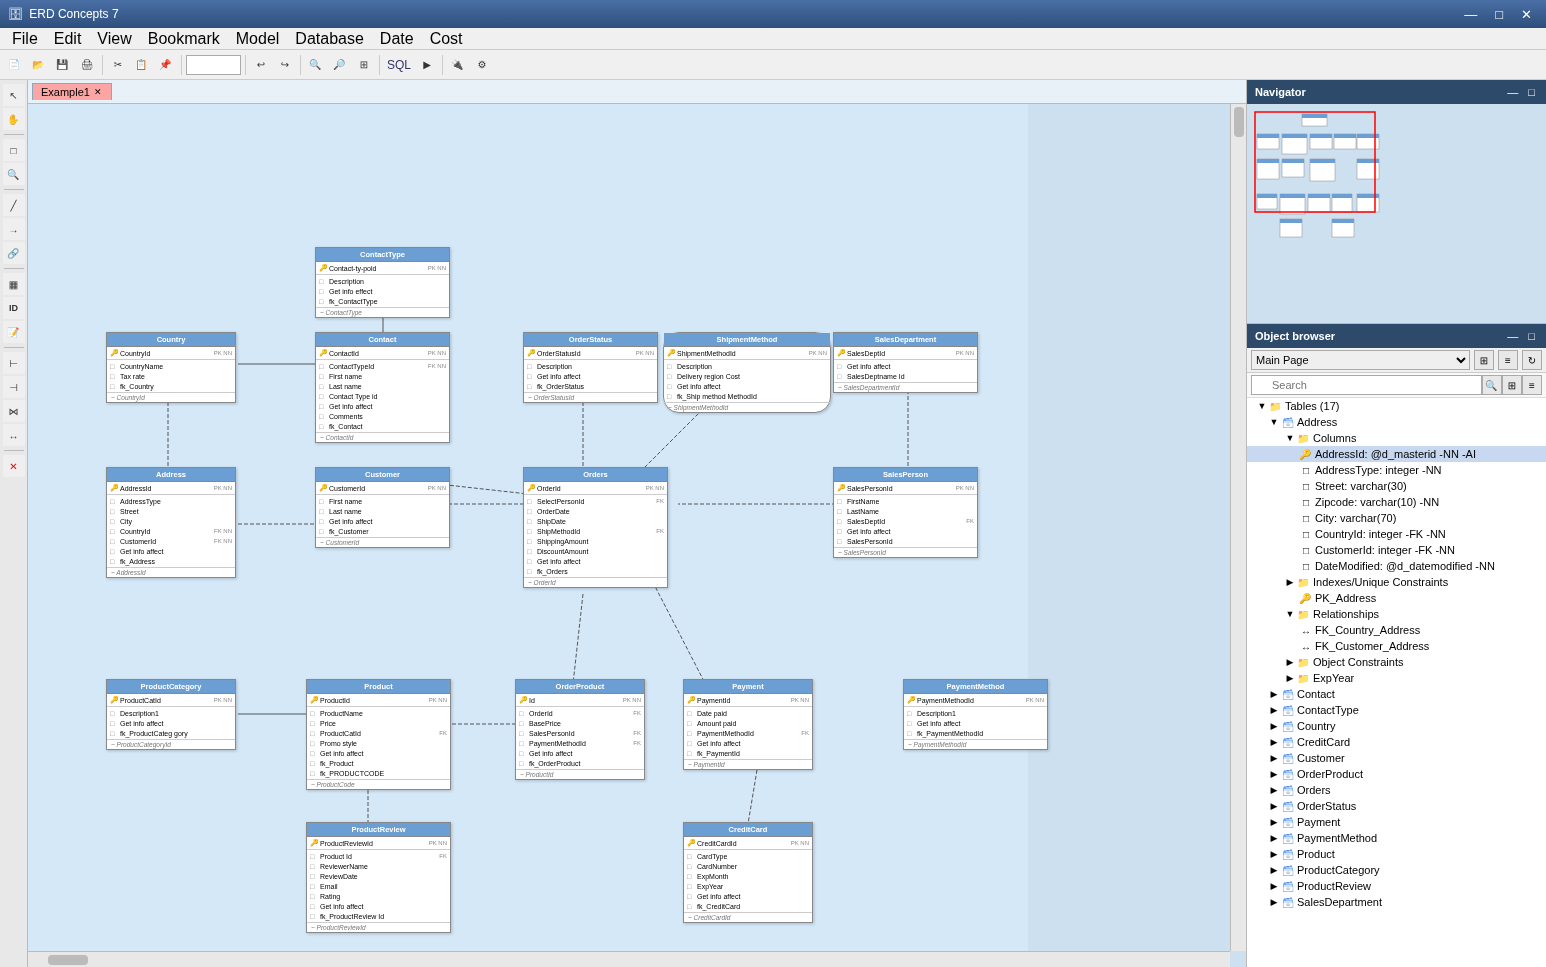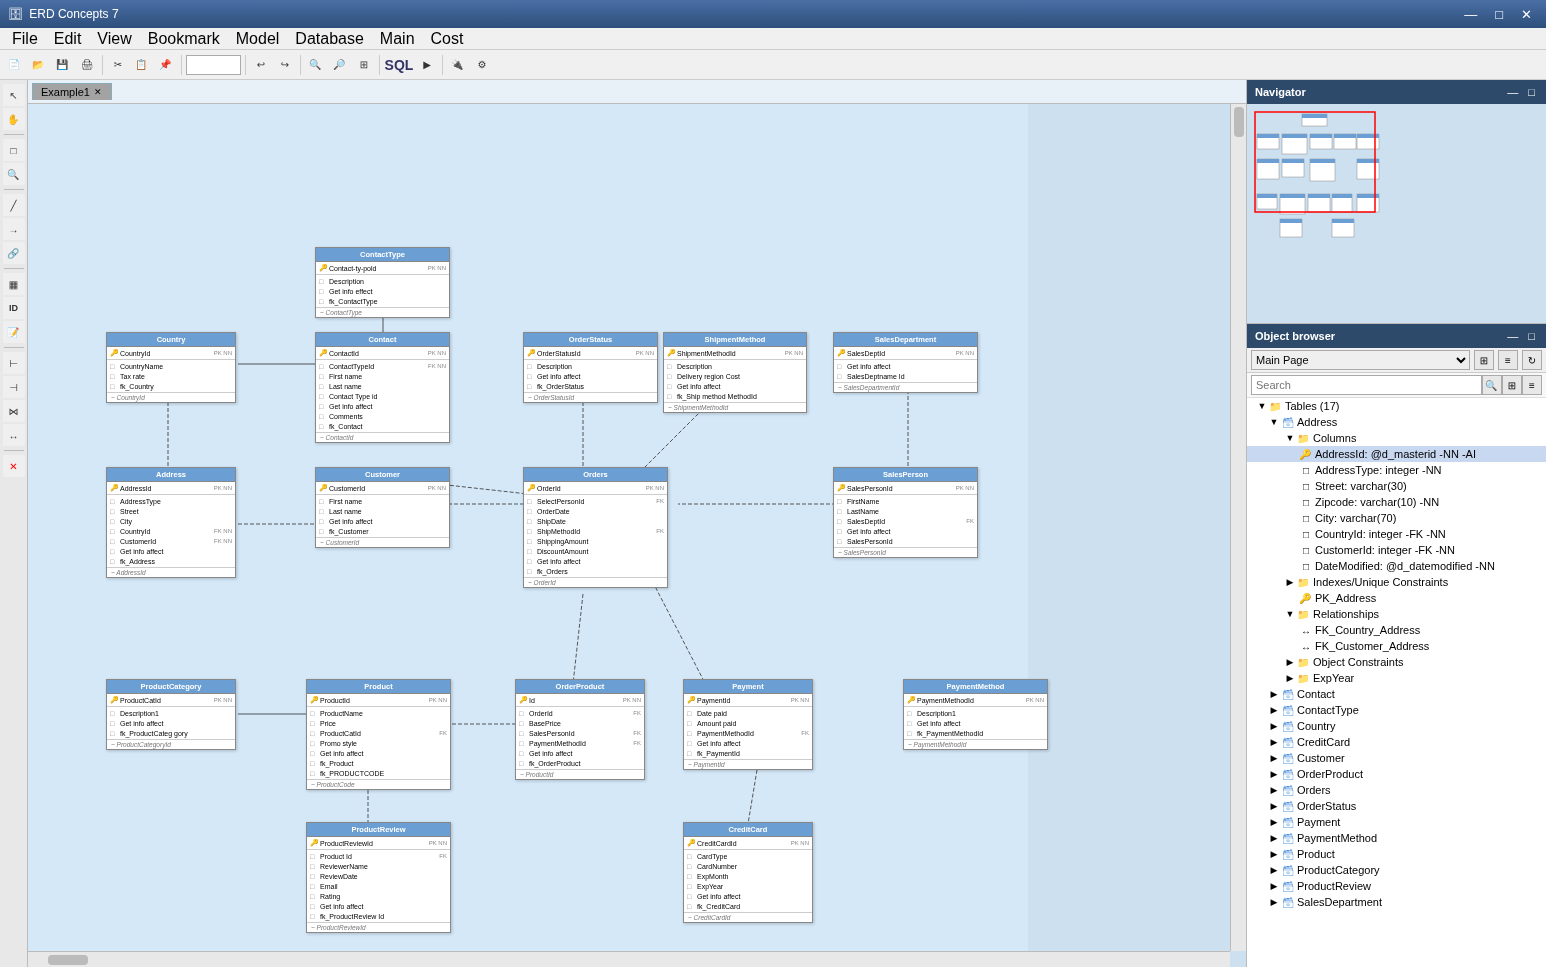--- a/index.html
+++ b/index.html
@@ -94,21 +94,21 @@
     
     #doc-tab {
       background: #e8f0f8;
       border-bottom: 1px solid #bbb;
       height: 24px;
       display: flex;
       align-items: center;
       padding: 0 4px;
     }
     .doc-tab-item {
-      background: #a3a3a3;
+      background: #fca5a5;
       border: 1px solid #8ab;
       border-bottom: none;
       padding: 2px 10px 2px 8px;
       font-size: 11px;
       display: flex; align-items: center; gap: 4px;
       cursor: pointer;
     }
     .doc-tab-close { font-size: 9px; cursor: pointer; }
 
     
@@ -176,21 +176,21 @@
       align-items: center;
       padding: 2px 4px;
       background: #f8f8f8;
       border-bottom: 1px solid #ddd;
     }
     #ob-search input {
       flex: 1;
       font-size: 11px;
       height: 20px;
       border: 1px solid #aaa;
-      padding: 0 4px;
+      padding: 0 20px;
     }
     .ob-search-btn { width: 20px; height: 20px; font-size: 10px; border: 1px solid #aaa; background: #e8e8e8; cursor: pointer; display: flex; align-items: center; justify-content: center; }
 
     
     .tree-item {
       display: flex;
       align-items: center;
       padding: 1px 0;
       cursor: pointer;
       font-size: 11px;
@@ -269,21 +269,21 @@
   </div>
 </div>
 
 <div id="menu-bar">
   <span class="menu-item">File</span>
   <span class="menu-item">Edit</span>
   <span class="menu-item">View</span>
   <span class="menu-item">Bookmark</span>
   <span class="menu-item">Model</span>
   <span class="menu-item">Database</span>
-  <span class="menu-item">Main</span>
+  <span class="menu-item">Date</span>
   <span class="menu-item">Cost</span>
 </div>
 
 <div id="toolbar">
   <button class="tb-btn">📄</button>
   <button class="tb-btn">📂</button>
   <button class="tb-btn">💾</button>
   <button class="tb-btn">🖨</button>
   <div class="tb-sep"></div>
   <button class="tb-btn">✂</button>
@@ -292,21 +292,21 @@
   <div class="tb-sep"></div>
   <input class="tb-zoom" type="text" style="">
   <div class="tb-sep"></div>
   <button class="tb-btn">↩</button>
   <button class="tb-btn">↪</button>
   <div class="tb-sep"></div>
   <button class="tb-btn">🔍</button>
   <button class="tb-btn">🔎</button>
   <button class="tb-btn">⊞</button>
   <div class="tb-sep"></div>
-  <button class="tb-btn" style="width:30px;font-size:14px;font-weight:bold;color:#336;">SQL</button>
+  <button class="tb-btn" style="width:30px;font-size:12px;font-weight:normal;color:#336;">SQL</button>
   <button class="tb-btn">▶</button>
   <div class="tb-sep"></div>
   <button class="tb-btn">🔌</button>
   <button class="tb-btn">⚙</button>
 </div>
 
 <div id="main-layout">
 
   <div id="left-panel">
     <button class="tool-btn">↖</button>
@@ -509,21 +509,21 @@
                 </div>
               <div class="erd-table-row">
                   <span class="icon">□</span>
                   <span class="col-name">fk_OrderStatus</span>
                   <span class="col-flag"></span>
                 </div>
             </div>
             <div class="erd-table-footer">~ OrderStatusId</div>
           </div>
 
-          <div class="erd-table" style="left:635px; top:228px; width:144px;">
+          <div class="erd-table" style="left:635px; top:228px; width:168px;border-radius:16px;">
             <div class="erd-table-header">ShipmentMethod</div>
             <div class="erd-table-section">
               <div class="erd-table-row">
                   <span class="icon">🔑</span>
                   <span class="col-name">ShipmentMethodId</span>
                   <span class="col-flag">PK NN</span>
                 </div>
             </div>
             <div class="erd-table-section">
               <div class="erd-table-row">

